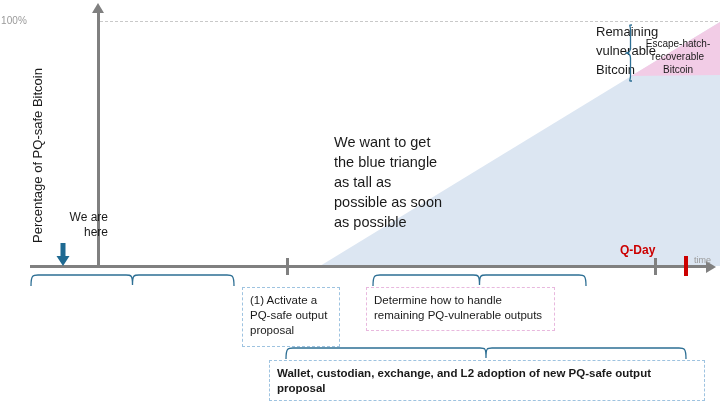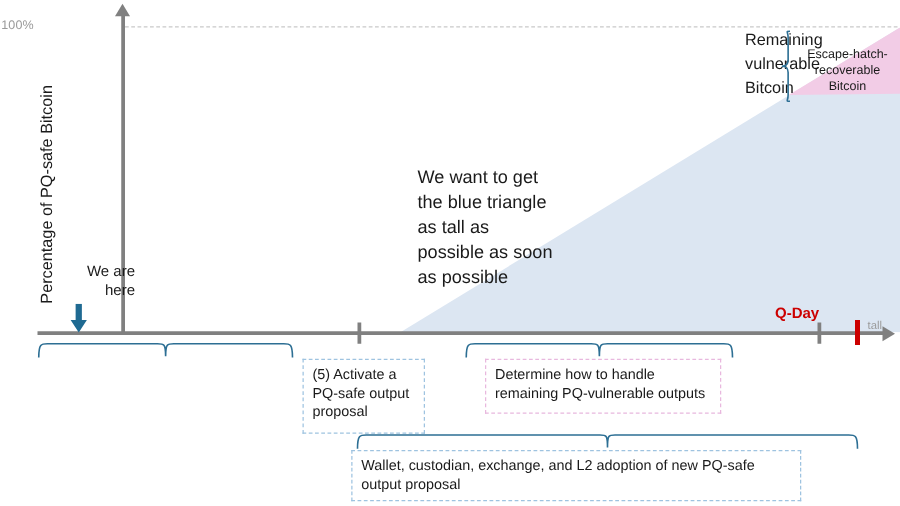--- a/index.html
+++ b/index.html
@@ -193,23 +193,23 @@
     font-size: 11.5px;
     line-height: 15px;
     color: #1a1a1a;
     background: transparent;
   }
   .box.blue  { border: 1.4px dashed #9ec3e0; }
   .box.pink  { border: 1.4px dashed #e8b8de; }
 
   #box-design  { left: 30px;  top: 287px; width: 205px; height: 44px; }
   #box-activate{ left: 242px; top: 287px; width: 98px;  height: 60px; }
-  #box-determine{left: 388px; top: 287px; width: 189px; height: 44px; }
+  #box-determine{left: 366px; top: 287px; width: 189px; height: 44px; }
   #box-escape  { left: 593px; top: 287px; width: 124px; height: 60px; }
-  #box-wallet  { left: 281px; top: 360px; width: 360px; height: 41px; }
+  #box-wallet  { left: 269px; top: 360px; width: 436px; height: 41px; font-weight: bold; }
 
   .brace {
     position: absolute;
     overflow: visible;
   }
   #brace-design   { left: 30px;  top: 272px; width: 205px; height: 15px; }
   #brace-determine{ left: 372px; top: 272px; width: 215px; height: 15px; }
   #brace-wallet   { left: 285px; top: 345px; width: 402px; height: 15px; }
 </style>
 </head>
@@ -221,21 +221,21 @@
   <div class="pink-band"></div>
 
   <div class="gridline-100"></div>
   <div class="y-axis"></div>
   <div class="y-arrow"></div>
   <div class="x-axis"></div>
   <div class="x-arrow"></div>
 
   <div class="y-tick-label">100%</div>
   <div class="y-axis-title">Percentage of PQ-safe Bitcoin</div>
-  <div class="x-axis-title">tall</div>
+  <div class="x-axis-title">time</div>
 
   <div class="tick" style="left:286px;"></div>
   <div class="tick" style="left:654px;"></div>
   <div class="tick red" style="left:684px;"></div>
   <div class="qday-label">Q-Day</div>
 
   <div class="we-are-here">
     <span style="white-space: pre;">We are
 here</span>
   </div>
@@ -263,17 +263,17 @@
   <svg class="brace" id="brace-design" viewBox="0 0 205 15" preserveAspectRatio="none">
     <path d="M1,14 C1,3 3,3 8,3 L96,3 C101,3 102.5,3 102.5,13 C102.5,3 104,3 109,3 L197,3 C202,3 204,3 204,14" fill="none" stroke="#2d6f94" stroke-width="1.3"></path>
   </svg>
   <svg class="brace" id="brace-determine" viewBox="0 0 215 15" preserveAspectRatio="none">
     <path d="M1,14 C1,3 3,3 8,3 L101,3 C106,3 107.5,3 107.5,13 C107.5,3 109,3 114,3 L207,3 C212,3 214,3 214,14" fill="none" stroke="#2d6f94" stroke-width="1.3"></path>
   </svg>
   <svg class="brace" id="brace-wallet" viewBox="0 0 402 15" preserveAspectRatio="none">
     <path d="M1,14 C1,3 3,3 8,3 L195,3 C200,3 201,3 201,13 C201,3 202,3 207,3 L394,3 C399,3 401,3 401,14" fill="none" stroke="#2d6f94" stroke-width="1.3"></path>
   </svg>
 
-  <div class="box blue" id="box-activate">(5) Activate a PQ-safe output proposal</div>
+  <div class="box blue" id="box-activate">(1) Activate a PQ-safe output proposal</div>
   <div class="box pink" id="box-determine">Determine how to handle remaining PQ-vulnerable outputs</div>
   <div class="box blue" id="box-wallet">Wallet, custodian, exchange, and L2 adoption of new PQ-safe output proposal</div>
 
 </div>
 
 </body></html>

